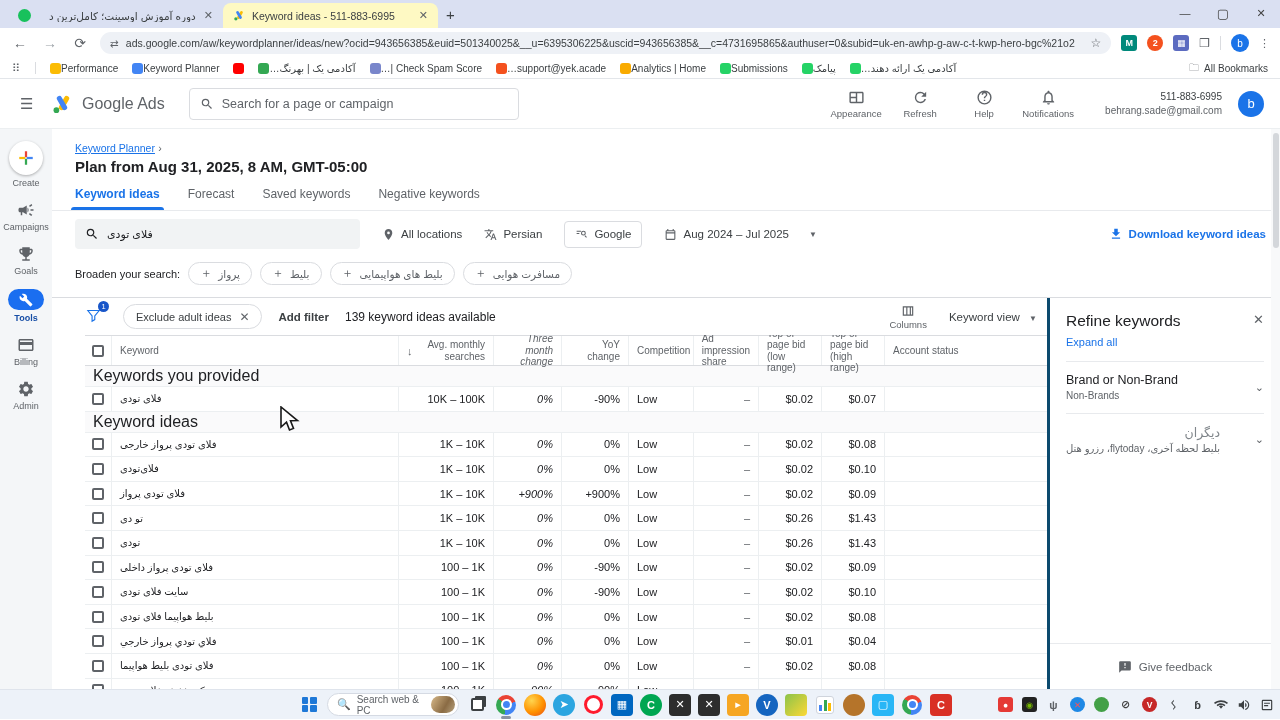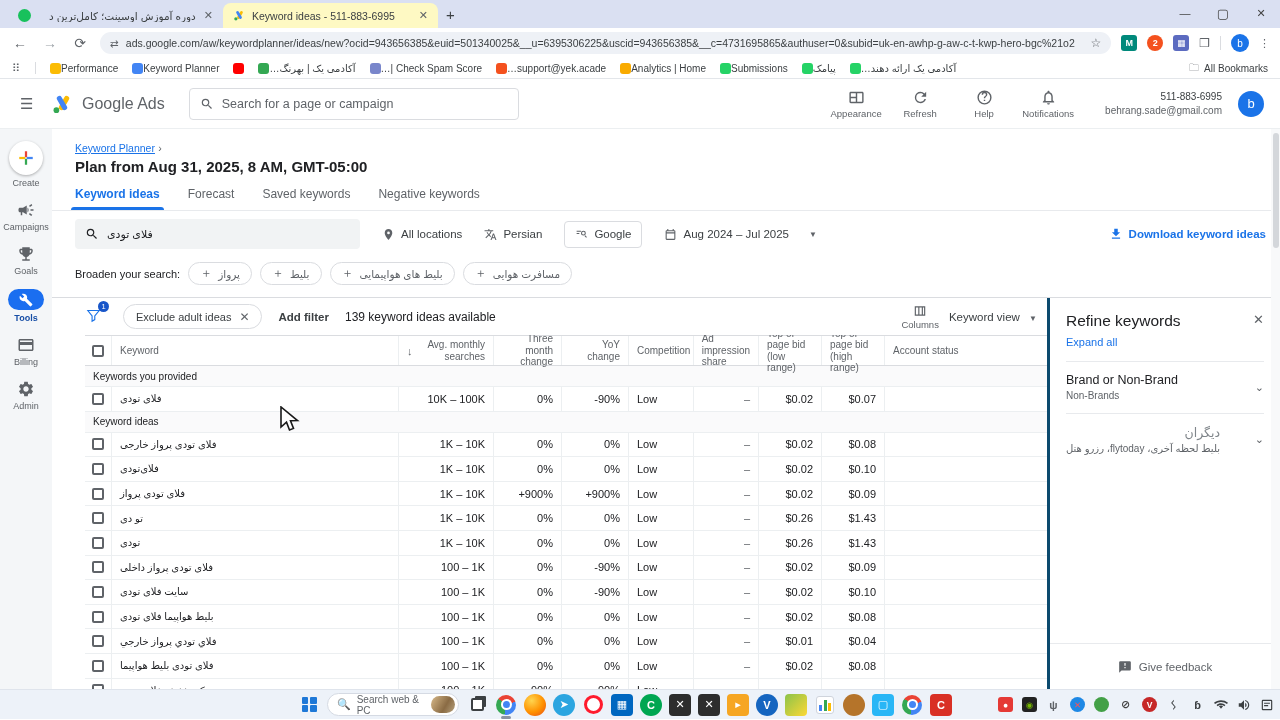--- a/index.html
+++ b/index.html
@@ -86,42 +86,42 @@
   .content-row { flex:1; display:flex; border-top:1px solid #dadce0; min-height:0; }
   .table-area { flex:1; min-width:0; padding-left:33px; display:flex; flex-direction:column; }
   .filter-row { display:flex; align-items:center; height:37px; gap:16px; padding-right:10px; }
   .funnel-wrap { position:relative; width:22px; }
   .funnel-wrap svg { width:17px; height:17px; fill:none; stroke:#1a73e8; stroke-width:1.6; }
   .badge { position:absolute; top:-6px; right:-2px; background:#1856c9; color:#fff; border-radius:50%; width:11px; height:11px; font-size:7.5px; display:flex; align-items:center; justify-content:center; }
   .x-chip { display:flex; align-items:center; gap:8px; border:1px solid #dadce0; border-radius:13px; height:25px; padding:0 12px; font-size:11px; color:#3c4043; }
   .x-chip .x { color:#5f6368; font-size:12px; }
   .addf { font-size:11.5px; color:#3c4043; font-weight:bold; }
   .rescount { font-size:12px; color:#202124; }
-  .view-ctl { margin-left:auto; display:flex; align-items:center; gap:10px; }
+  .view-ctl { margin-left:auto; display:flex; align-items:center; gap:22px; }
   .cols-btn { display:flex; flex-direction:column; align-items:center; gap:1px; color:#5f6368; font-size:9.5px; }
   .cols-btn svg { width:14px; height:14px; fill:#5f6368; }
   .kwview { font-size:11.5px; color:#3c4043; }
 
   .ktable { flex:1; overflow:hidden; font-size:11px; }
   .thead { display:flex; border-top:1px solid #dadce0; border-bottom:1px solid #dadce0; height:31px; color:#5f6368; font-size:10px; }
   .thead > div, .trow > div { display:flex; align-items:center; padding:0 8px; border-right:1px solid #eceff1; }
   .c-check { width:27px; justify-content:center; padding:0 4px !important; }
   .c-kw { width:287px; }
   .c-avg { width:95px; justify-content:flex-end; text-align:right; }
-  .c-3m { width:68px; justify-content:flex-end; text-align:right; }
+  .c-3m { width:68px; justify-content:flex-end; text-align:right;font-style:italic; }
   .c-yoy { width:67px; justify-content:flex-end; text-align:right; }
   .c-comp { width:65px; }
   .c-imp { width:65px; justify-content:flex-end; }
   .c-low { width:63px; justify-content:flex-end; }
   .c-high { width:63px; justify-content:flex-end; }
   .c-status { flex:1; border-right:none !important; }
   .thead .hl { display:block; line-height:1.15; padding:3px 0; }
   .sort-arrow { color:#5f6368; font-size:11px; margin-right:auto; }
   .cb { width:12px; height:12px; border:2px solid #5f6368; border-radius:2px; background:#fff; }
-  .sect-row { height:21px; background:#fafafb; border-bottom:1px solid #eceff1; display:flex; align-items:center; padding-left:8px; font-size:10px; color:#202124; }
+  .sect-row { height:21px; background:#fafafb; border-bottom:1px solid #eceff1; display:flex; align-items:center; padding-left:8px; font-size:16px; color:#202124; }
   .trow { display:flex; height:24.6px; border-bottom:1px solid #eceff1; color:#202124; }
   .trow .c-kw { font-size:10px; }
   .dimdash { color:#5f6368; }
 
   
   .refine { width:233px; flex:none; border-left:3px solid #0c4a6e; padding:14px 16px 8px 16px; position:relative; }
   .refine-head { display:flex; align-items:flex-start; }
   .refine-title { font-size:15.5px; color:#202124; }
   .refine-x { margin-left:auto; color:#5f6368; font-size:13px; }
   .expand { color:#1a73e8; font-size:11px; margin-top:6px; display:inline-block; }

